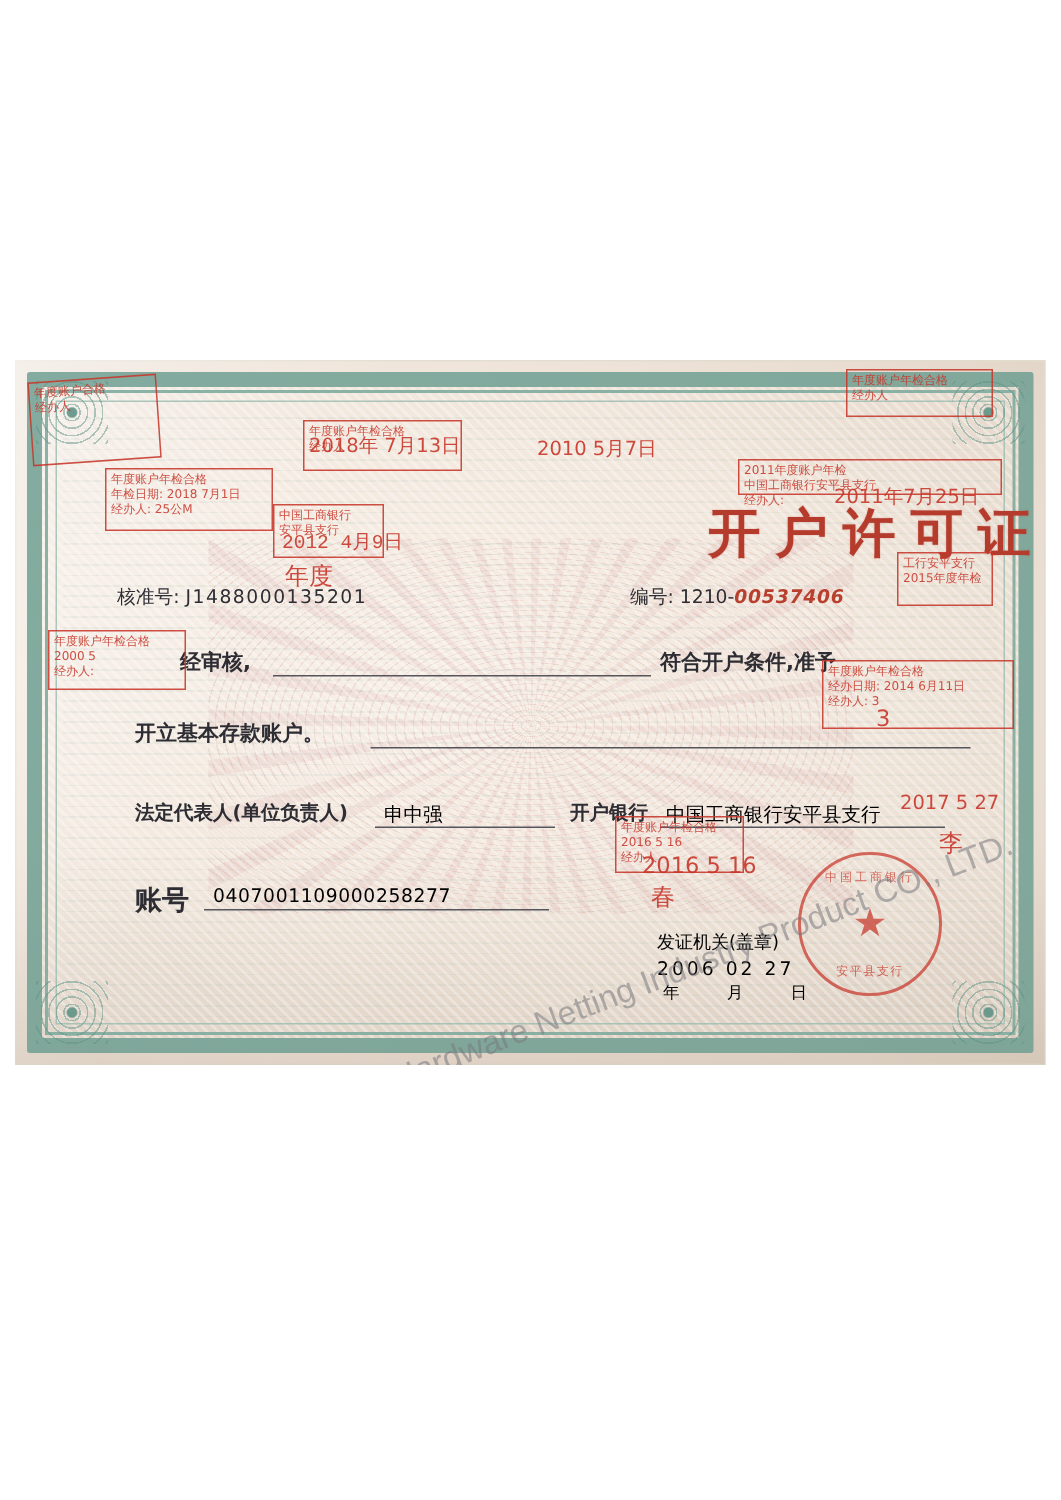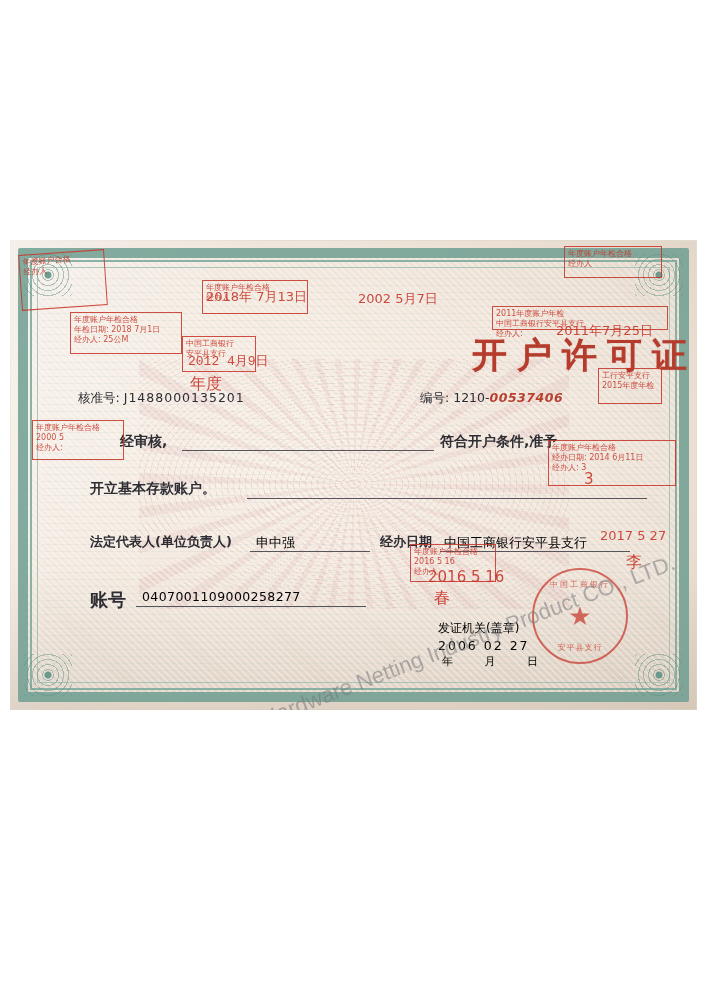--- a/index.html
+++ b/index.html
@@ -267,21 +267,21 @@
     <div class="line row-approve">经审核,</div>
     <div class="ul-1"></div>
     <div class="line row-approve2">符合开户条件,准予</div>
 
     <div class="line row-open">开立基本存款账户。</div>
     <div class="ul-2"></div>
 
     <div class="line row-legal">法定代表人(单位负责人)</div>
     <div class="legal-name">申中强</div>
     <div class="ul-3"></div>
-    <div class="line row-bank">经办日期</div>
+    <div class="line row-bank">开户银行</div>
     <div class="bank-name">中国工商银行安平县支行</div>
     <div class="ul-4"></div>
 
     <div class="line row-acct">账号</div>
     <div class="acct-no">0407001109000258277</div>
     <div class="ul-5"></div>
 
     <div class="issuer">发证机关(盖章)</div>
     <div class="issue-date">2006 02 27</div>
     <div class="ymd">年 月 日</div>
@@ -315,21 +315,21 @@
 2016 5 16
 经办人</div>
 
     <div class="stamp" style="left:172px; top:96px; width:74px; height:36px;">中国工商银行
 安平县支行</div>
 
     <div class="stamp" style="left:588px; top:128px; width:64px; height:36px;">工行安平支行
 2015年度年检</div>
 
     <div class="hand" style="left:196px; top:48px;">2018年 7月13日</div>
-    <div class="hand" style="left:348px; top:50px;">2002 5月7日</div>
+    <div class="hand" style="left:348px; top:50px;">2010 5月7日</div>
     <div class="hand" style="left:178px; top:112px;font-family:Liberation Mono, monospace;">2012 4月9日</div>
     <div class="hand" style="left:180px; top:134px; font-size:16px;">年度</div>
     <div class="hand" style="left:590px; top:288px;">2017 5 27</div>
     <div class="hand" style="left:418px; top:328px; font-size:15px;">2016 5 16</div>
     <div class="hand" style="left:424px; top:348px; font-size:16px;">春</div>
     <div class="hand" style="left:546px; top:82px;">2011年7月25日</div>
     <div class="hand" style="left:616px; top:312px; font-size:16px;">李</div>
     <div class="hand" style="left:574px; top:230px; font-size:15px;">3</div>
 
     <div class="round-seal" style="left:522px; top:328px;">

